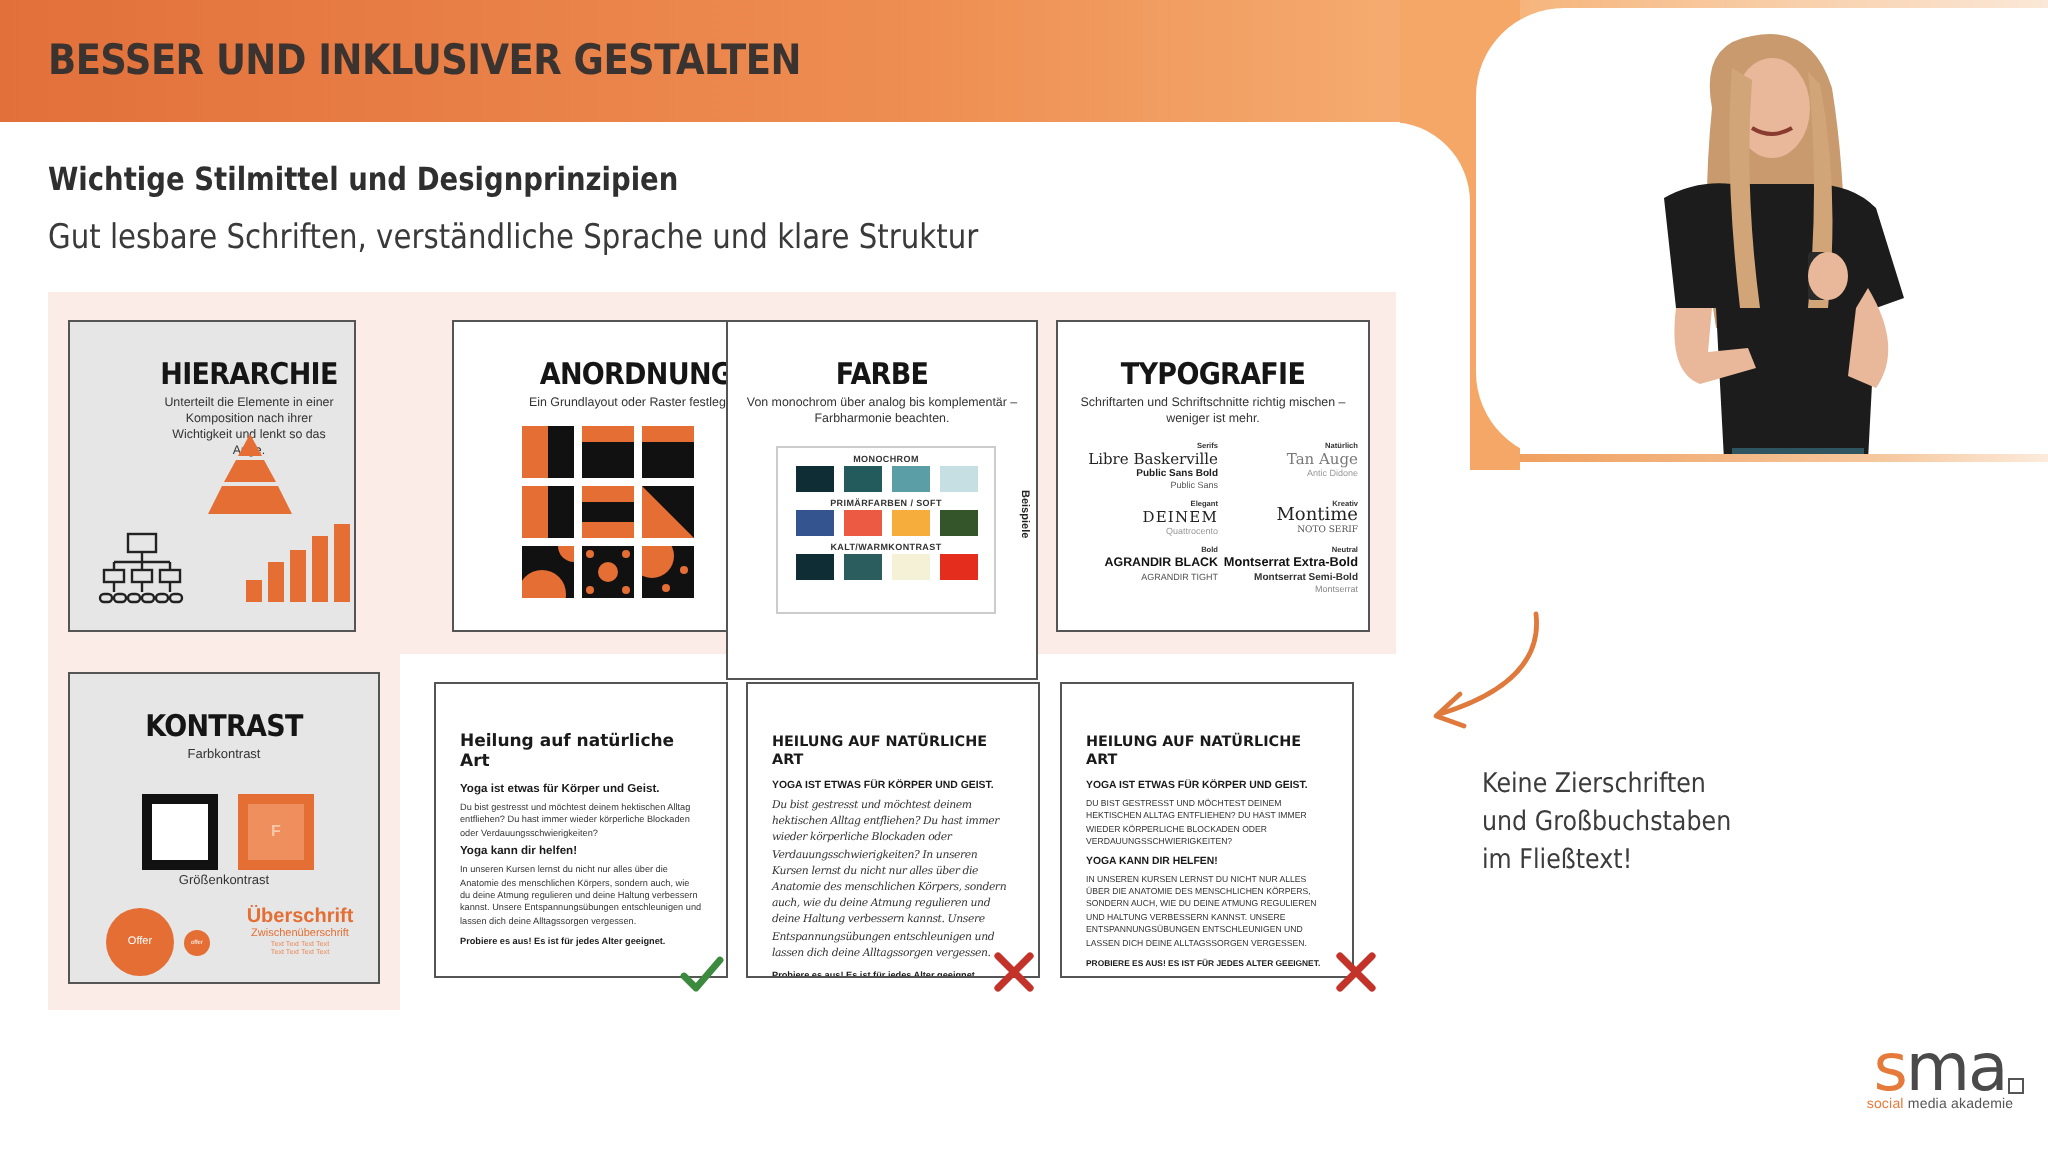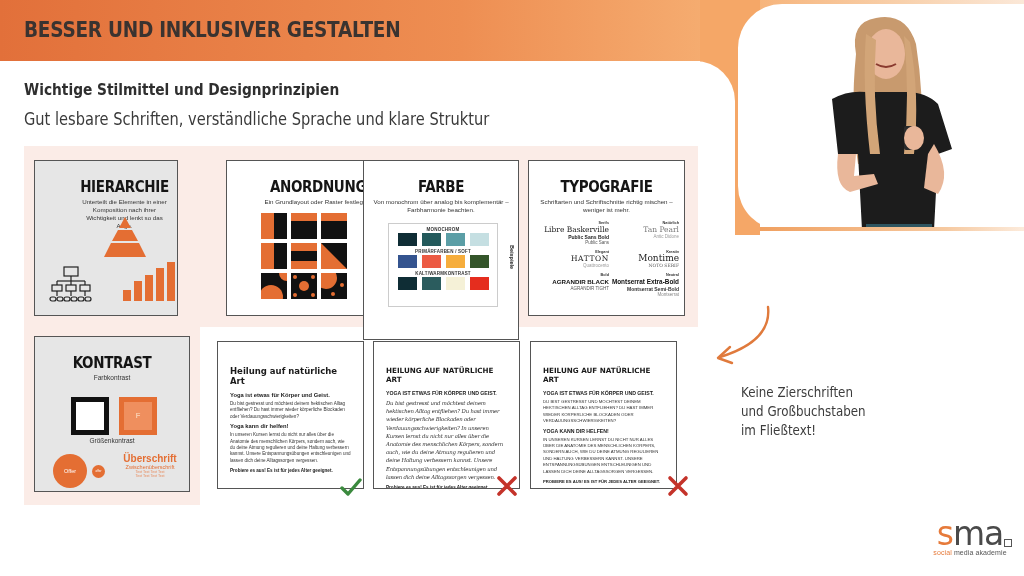--- a/index.html
+++ b/index.html
@@ -272,26 +272,26 @@
   <div class="card-sub">Schriftarten und Schriftschnitte richtig mischen – weniger ist mehr.</div>
   <div class="typo-grid">
     <div>
       <div class="lbl">Serifs</div>
       <div class="big" style="font-family:'DejaVu Serif',serif;">Libre Baskerville</div>
       <div class="small" style="font-weight:bold;color:#222;font-size:5px;">Public Sans Bold</div>
       <div class="small">Public Sans</div>
     </div>
     <div>
       <div class="lbl">Natürlich</div>
-      <div class="big" style="font-family:'DejaVu Serif',serif;color:#777;">Tan Pearl</div>
+      <div class="big" style="font-family:'DejaVu Serif',serif;color:#777;">Tan Auge</div>
       <div class="small" style="color:#999;">Antic Didone</div>
     </div>
     <div>
       <div class="lbl">Elegant</div>
-      <div class="big" style="font-family:'DejaVu Serif',serif;letter-spacing:0.6px;">HATTON</div>
+      <div class="big" style="font-family:'DejaVu Serif',serif;letter-spacing:0.6px;">DEINEM</div>
       <div class="small" style="color:#999;">Quattrocento</div>
     </div>
     <div>
       <div class="lbl">Kreativ</div>
       <div class="big" style="font-family:'DejaVu Serif',serif;font-size:9px;">Montime</div>
       <div class="small" style="font-family:'DejaVu Serif',serif;">NOTO SERIF</div>
     </div>
     <div>
       <div class="lbl">Bold</div>
       <div class="big" style="font-weight:bold;font-size:6.2px;color:#111;">AGRANDIR BLACK</div>

